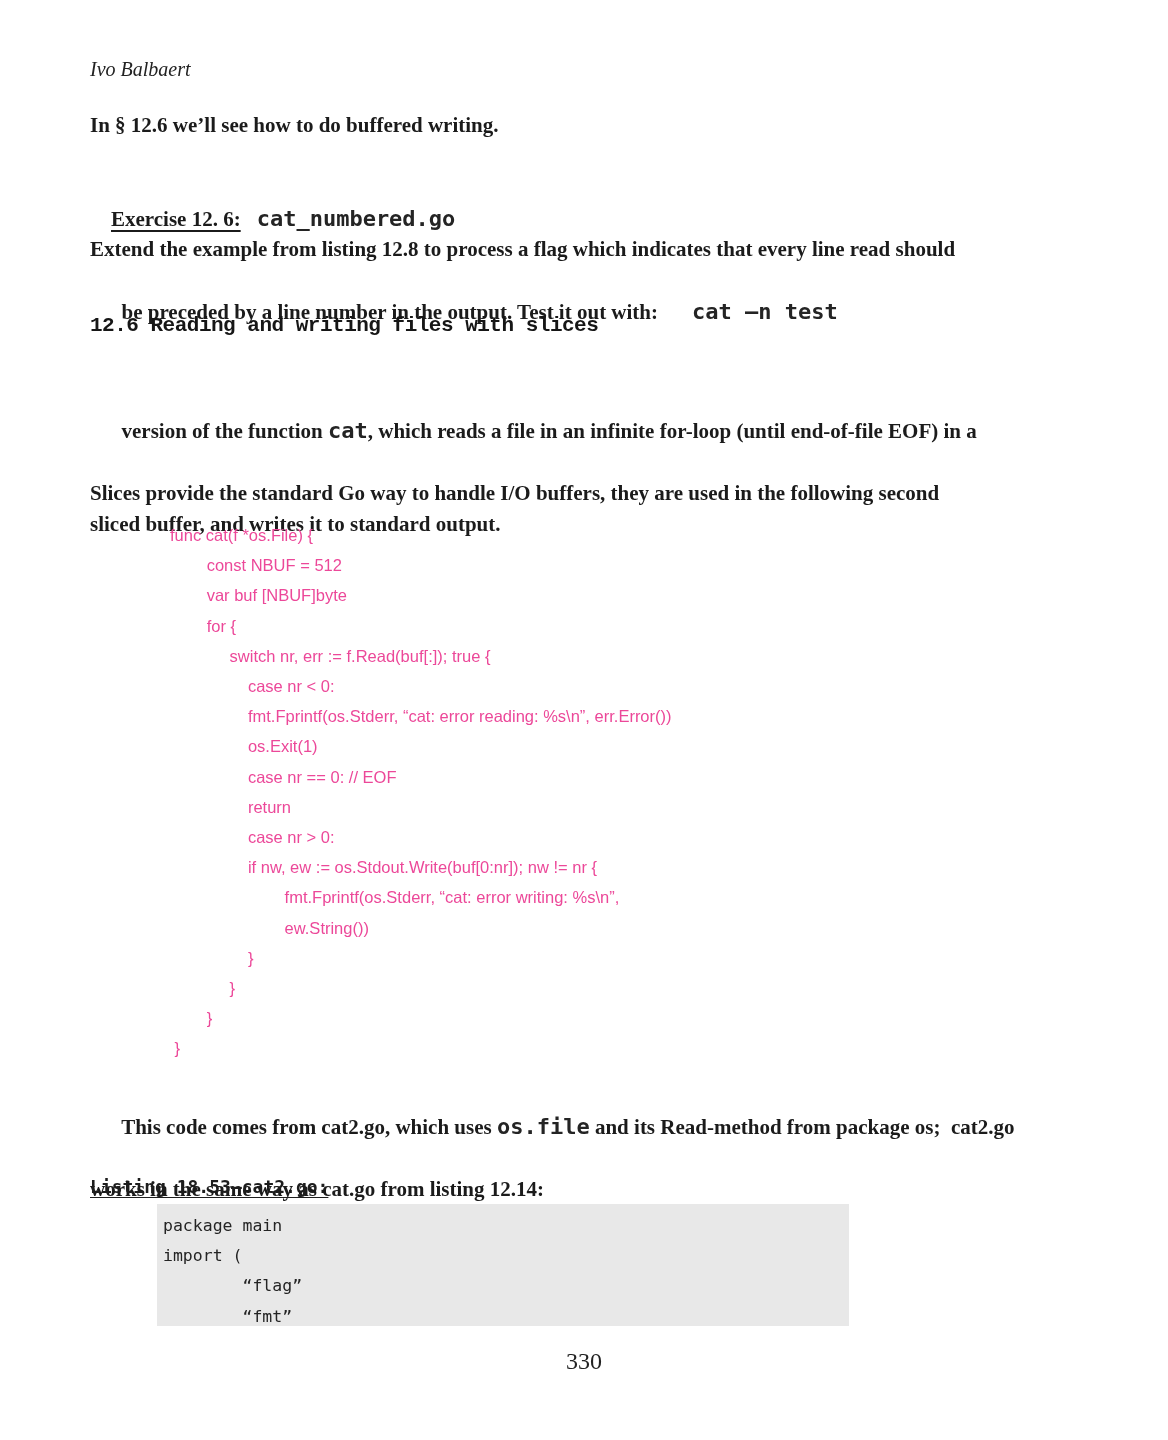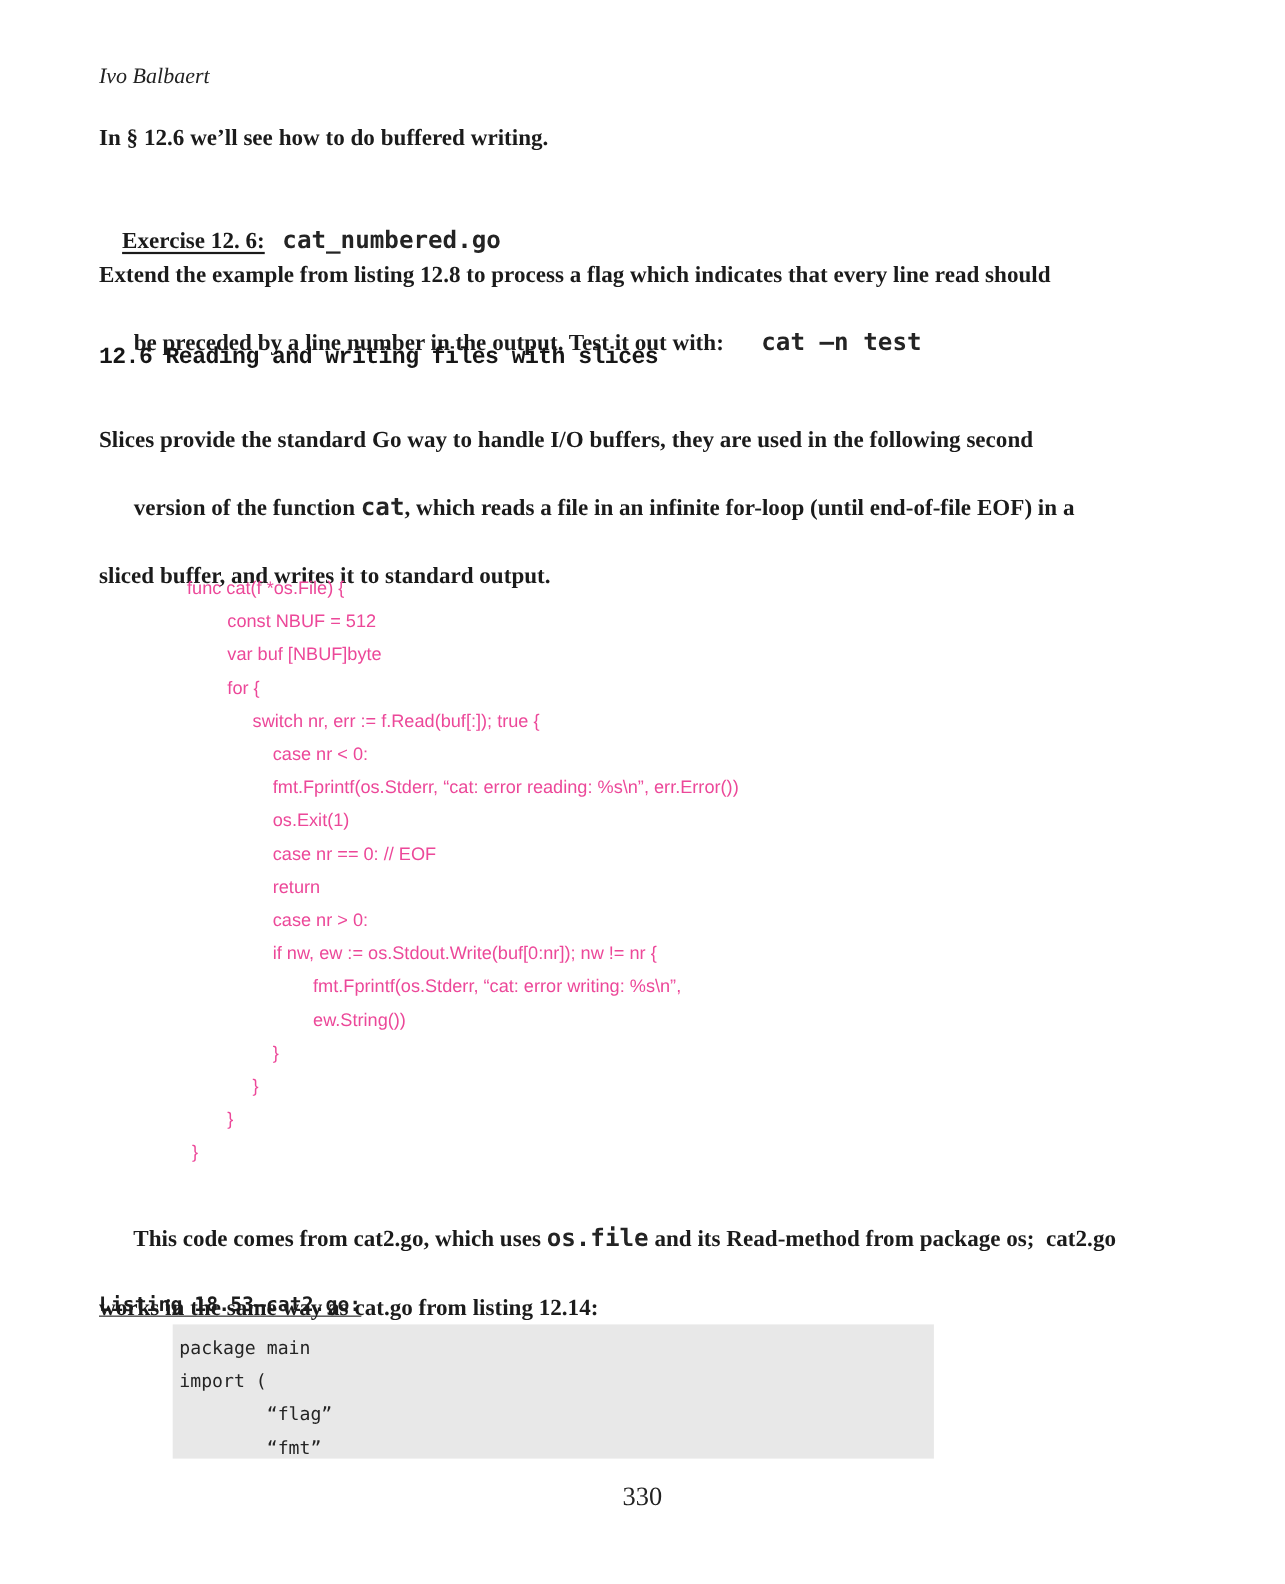--- a/index.html
+++ b/index.html
@@ -107,24 +107,24 @@
   <div class="abs body-text p-extend">
     <div class="tline">Extend the example from listing 12.8 to process a flag which indicates that every line read should</div>
     <div class="tline">
       <span>be preceded by a line number in the output. Test it out with:</span><span class="mono mono-inline-gap">cat –n test</span>
     </div>
   </div>
 
   <div class="abs section-heading">12.6 Reading and writing files with slices</div>
 
   <div class="abs body-text p-slices">
-    <div class="tline">Slices provide the standard Go way to handle I/O buffers, they are used in the following second</div>
     <div class="tline">
       <span>version of the function </span><span class="mono">cat</span><span>, which reads a file in an infinite for-loop (until end-of-file EOF) in a</span>
     </div>
+    <div class="tline">Slices provide the standard Go way to handle I/O buffers, they are used in the following second</div>
     <div class="tline">sliced buffer, and writes it to standard output.</div>
   </div>
 
   <pre class="code-block">func cat(f *os.File) {
         const NBUF = 512
         var buf [NBUF]byte
         for {
              switch nr, err := f.Read(buf[:]); true {
                  case nr &lt; 0:
                  fmt.Fprintf(os.Stderr, “cat: error reading: %s\n”, err.Error())

